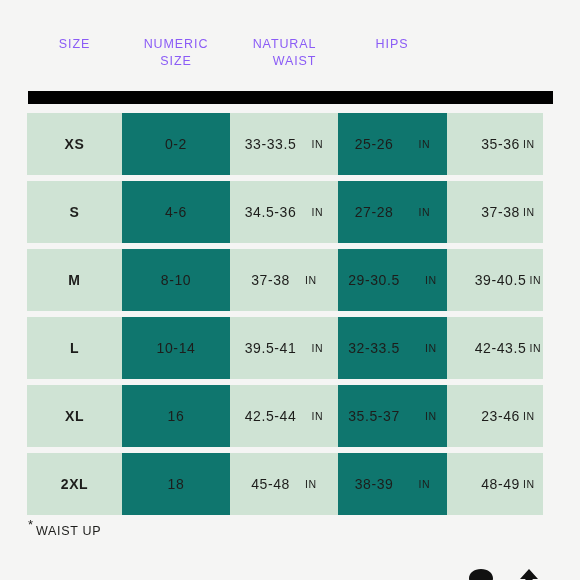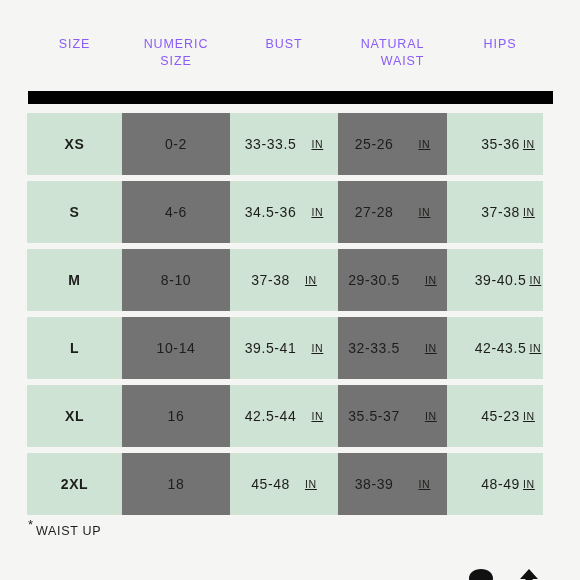--- a/index.html
+++ b/index.html
@@ -79,33 +79,32 @@
   .cell {
     display: flex;
     align-items: center;
     justify-content: center;
     font-size: 14px;
     letter-spacing: 0.6px;
     color: #1d1d1b;
     box-sizing: border-box;
   }
   .cell.light { background: #cfe3d4; }
-  .cell.dark  { background: #737373; }
+  .cell.dark  { background: #0f766e; }
 
   .c-1 { width: 95px; font-weight: bold; }
   .c-2 { width: 108px; }
   .c-3 { width: 108px; gap: 12px; }
   .c-4 { width: 109px; gap: 22px; }
   .c-5 { width: 96px; padding-left: 26px; }
 
   .unit {
     font-size: 10.5px;
     letter-spacing: 0.7px;
     margin-left: 3px;
-    text-decoration: underline;
   }
 
   
   .footnote {
     position: absolute;
     left: 36px;
     top: 524px;
     font-size: 12.5px;
     letter-spacing: 0.7px;
     color: #1d1d1b;
@@ -145,23 +144,20 @@
   <div class="header-row">
     <div class="header-cell hc-1">
       <span>SIZE</span>
     </div>
     <div class="header-cell hc-2">
       <div>
         <span>NUMERIC</span>
         <span>SIZE</span>
       </div>
     </div>
-    <div class="header-cell hc-3">
-      <span>BUST</span>
-    </div>
     <div class="header-cell hc-4">
       <div>
         <span>NATURAL</span>
         <span>WAIST</span>
       </div>
     </div>
     <div class="header-cell hc-5">
       <span>HIPS</span>
     </div>
   </div>
@@ -243,21 +239,21 @@
       <div class="cell dark c-2">16</div>
       <div class="cell light c-3">
           <span>42.5-44</span>
           <span class="unit">IN</span>
         </div>
       <div class="cell dark c-4">
           <span>35.5-37</span>
           <span class="unit">IN</span>
         </div>
       <div class="cell light c-5">
-          <span>45-23</span>
+          <span>23-46</span>
           <span class="unit">IN</span>
         </div>
     </div>
 
     <div class="data-row">
       <div class="cell light c-1">2XL</div>
       <div class="cell dark c-2">18</div>
       <div class="cell light c-3">
           <span>45-48</span>
           <span class="unit">IN</span>

